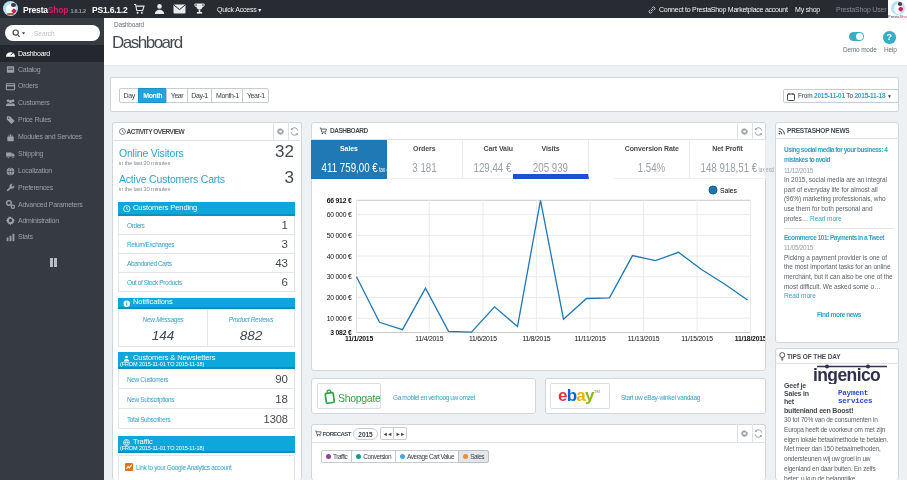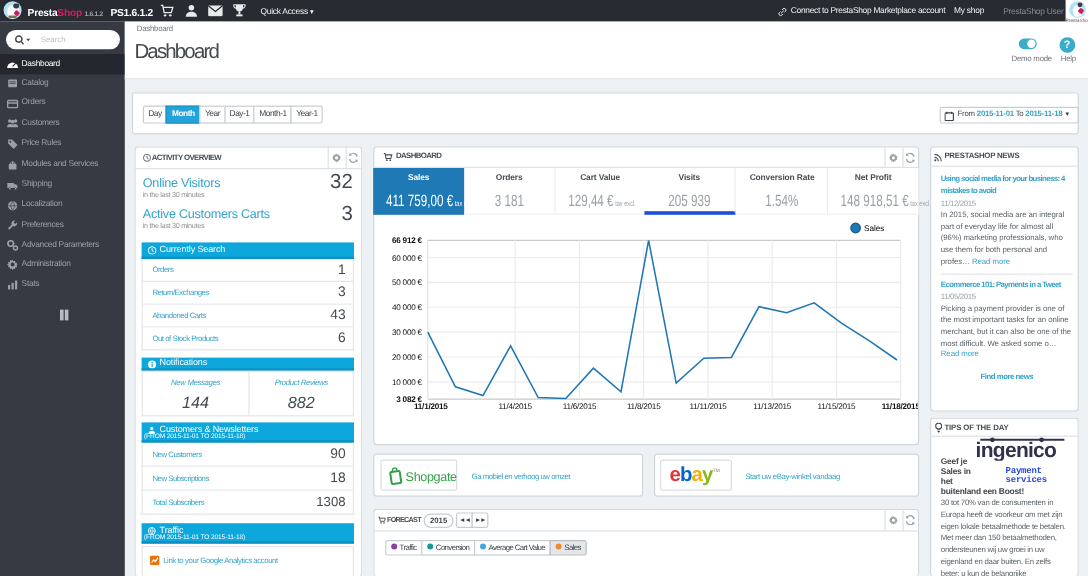--- a/index.html
+++ b/index.html
@@ -202,21 +202,21 @@
 <div class="abs" style="left:258px;top:142px;width:36px;text-align:right;font-size:17px;color:#43494e;">32</div>
 <div class="abs bl" style="left:119px;top:173px;font-size:10.5px;letter-spacing:-0.2px;">Active Customers Carts</div>
 <div class="abs" style="left:119px;top:186px;font-size:6px;letter-spacing:-0.25px;color:#8b9196;">in the last 30 minutes</div>
 <div class="abs" style="left:258px;top:168px;width:36px;text-align:right;font-size:17px;color:#43494e;">3</div>
 
 <div class="abs bluebar" style="left:118px;top:202px;width:177px;height:14px;font-size:7.5px;letter-spacing:-0.1px;line-height:12px;">
   <svg class="abs" style="left:5px;top:2.5px;" width="7.5" height="7.5" viewBox="0 0 9 9">
       <circle cx="4.5" cy="4.5" r="3.8" fill="none" stroke="#fff" stroke-width="1"></circle>
       <path d="M4.5 2.3v2.4l1.6 1" fill="none" stroke="#fff" stroke-width="1"></path>
     </svg>
-  <span style="margin-left:15px;">Currently Search</span>
+  <span style="margin-left:15px;">Customers Pending</span>
 </div>
 <div id="pending">
     <div class="abs" style="left:118px;top:216px;width:177px;height:19px;border:1px solid #e2e6ea;border-top:none;background:#fff;">
     <span class="abs bl" style="left:8px;top:6px;font-size:6.5px;letter-spacing:-0.4px;">Orders</span>
     <span class="abs" style="right:6px;top:3px;font-size:11.5px;color:#43494e;">1</span>
     </div>
     <div class="abs" style="left:118px;top:235px;width:177px;height:19px;border:1px solid #e2e6ea;border-top:none;background:#fff;">
     <span class="abs bl" style="left:8px;top:6px;font-size:6.5px;letter-spacing:-0.4px;">Return/Exchanges</span>
     <span class="abs" style="right:6px;top:3px;font-size:11.5px;color:#43494e;">3</span>
     </div>
@@ -310,21 +310,21 @@
     <div style="text-align:center;font-size:13.5px;color:#fff;margin-top:8px;white-space:nowrap;transform:scaleX(0.72);">411 759,00 €<span style="font-size:6.5px;"> tax excl.</span></div>
   </div>
     <div class="abs" style="left:386.83px;top:140px;width:75.9px;height:38.7px;background:#fff;border-right:1px solid #e8ecef;border-bottom:1px solid #eef1f3;">
     <div style="text-align:center;font-size:7px;font-weight:bold;letter-spacing:-0.1px;color:#474d52;margin-top:5px;">Orders</div>
     <div style="text-align:center;font-size:13.5px;color:#9aa1a6;margin-top:8px;white-space:nowrap;transform:scaleX(0.72);">3 181<span style="font-size:6.5px;"></span></div>
   </div>
     <div class="abs" style="left:462.65999999999997px;top:140px;width:75.9px;height:38.7px;background:#fff;border-right:1px solid #e8ecef;border-bottom:1px solid #eef1f3;">
     <div style="text-align:center;font-size:7px;font-weight:bold;letter-spacing:-0.1px;color:#474d52;margin-top:5px;">Cart Value</div>
     <div style="text-align:center;font-size:13.5px;color:#9aa1a6;margin-top:8px;white-space:nowrap;transform:scaleX(0.72);">129,44 €<span style="font-size:6.5px;"> tax excl.</span></div>
   </div>
-    <div class="abs" style="left:537px;top:140px;width:75.9px;height:38.7px;background:#fff;border-right:1px solid #e8ecef;border-bottom:3px solid #1d4ed8;">
+    <div class="abs" style="left:513px;top:140px;width:75.9px;height:38.7px;background:#fff;border-right:1px solid #e8ecef;border-bottom:5px solid #1d4ed8;">
     <div style="text-align:center;font-size:7px;font-weight:bold;letter-spacing:-0.1px;color:#474d52;margin-top:5px;">Visits</div>
     <div style="text-align:center;font-size:13.5px;color:#9aa1a6;margin-top:8px;white-space:nowrap;transform:scaleX(0.72);">205 939<span style="font-size:6.5px;"></span></div>
   </div>
     <div class="abs" style="left:614.3199999999999px;top:140px;width:75.9px;height:38.7px;background:#fff;border-right:1px solid #e8ecef;border-bottom:1px solid #eef1f3;">
     <div style="text-align:center;font-size:7px;font-weight:bold;letter-spacing:-0.1px;color:#474d52;margin-top:5px;">Conversion Rate</div>
     <div style="text-align:center;font-size:13.5px;color:#9aa1a6;margin-top:8px;white-space:nowrap;transform:scaleX(0.72);">1.54%<span style="font-size:6.5px;"></span></div>
   </div>
     <div class="abs" style="left:690.15px;top:140px;width:75.9px;height:38.7px;background:#fff;border-right:1px solid #e8ecef;border-bottom:1px solid #eef1f3;">
     <div style="text-align:center;font-size:7px;font-weight:bold;letter-spacing:-0.1px;color:#474d52;margin-top:5px;">Net Profit</div>
     <div style="text-align:center;font-size:13.5px;color:#9aa1a6;margin-top:8px;white-space:nowrap;transform:scaleX(0.72);">148 918,51 €<span style="font-size:6.5px;"> tax excl.</span></div>

